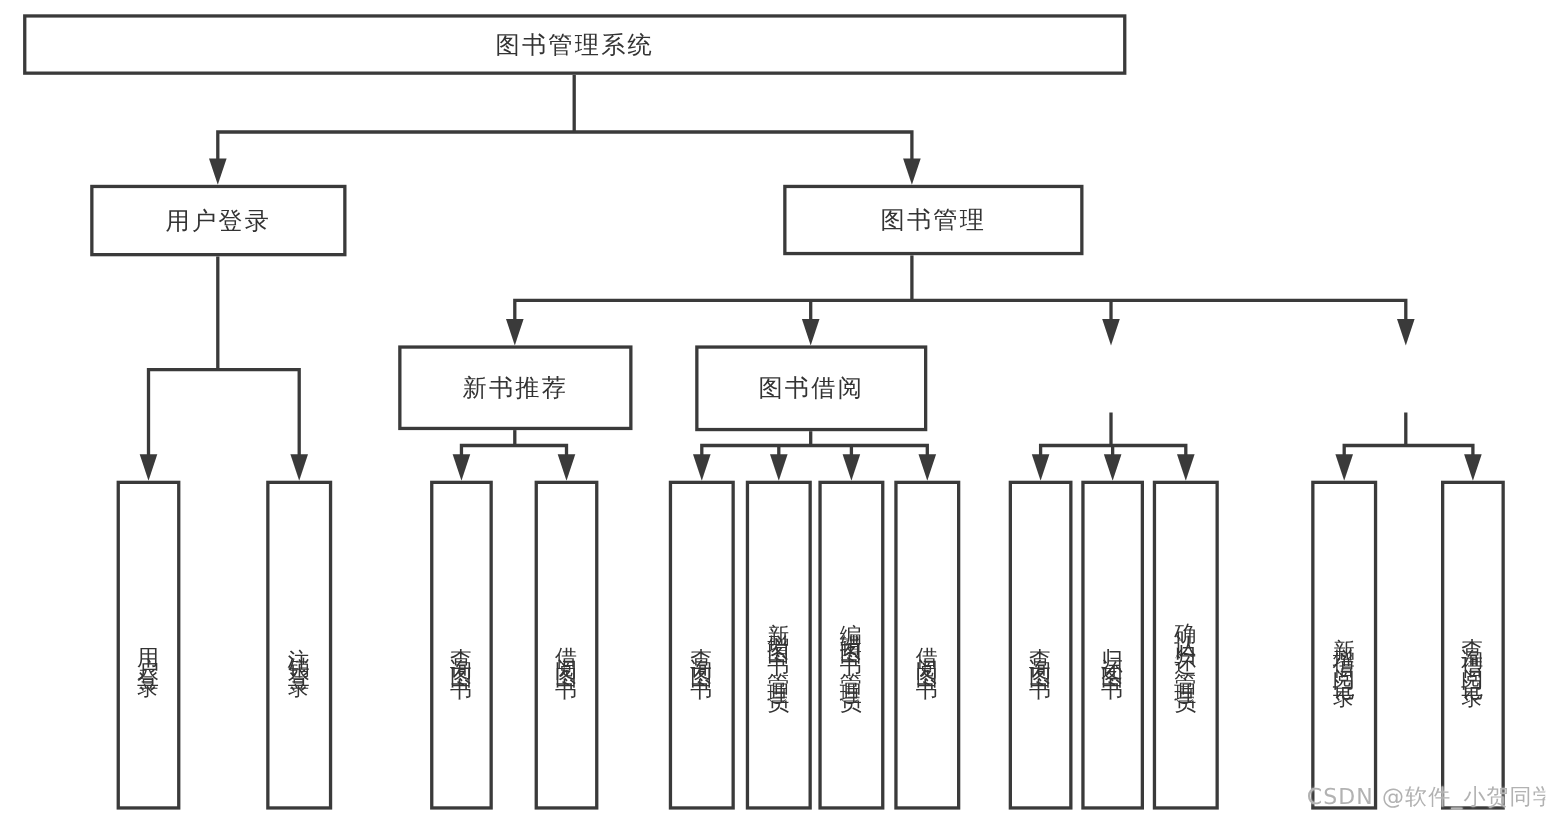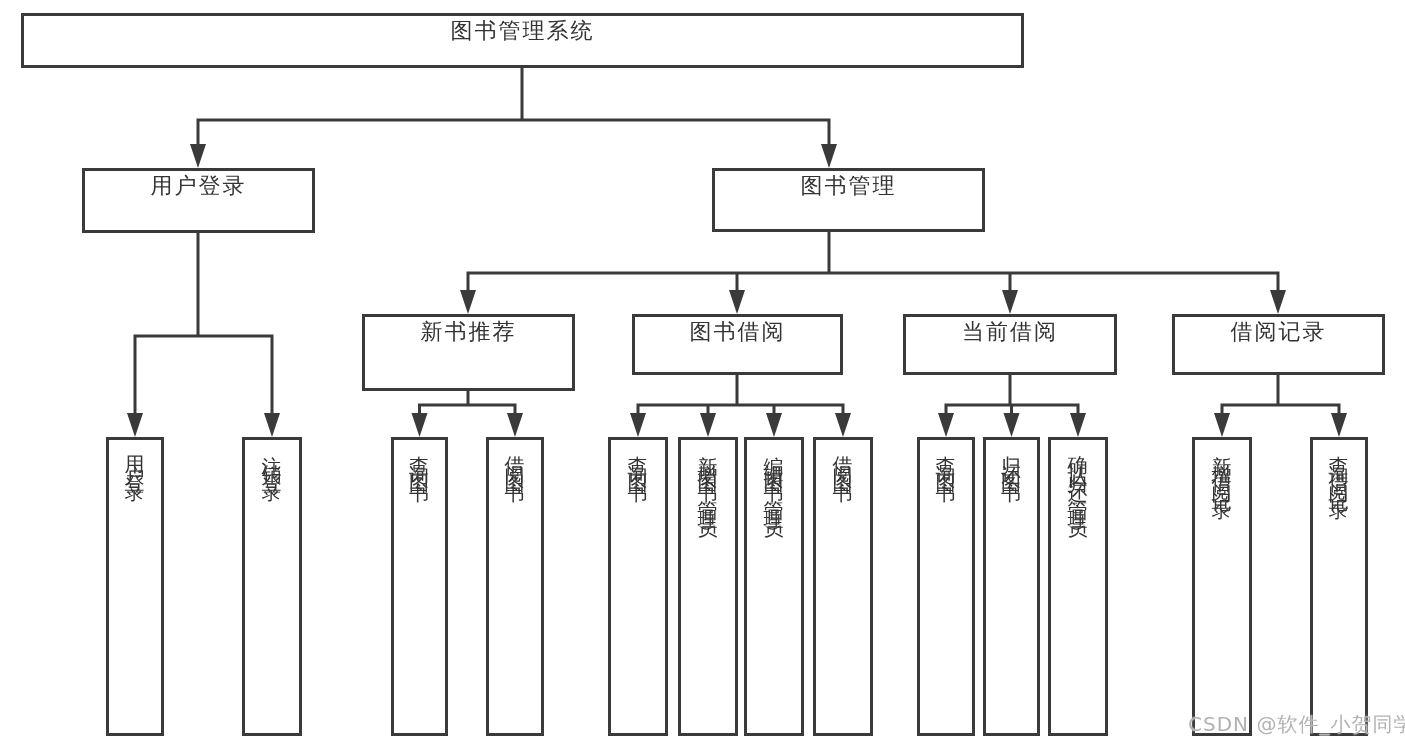--- a/index.html
+++ b/index.html
@@ -8,21 +8,21 @@
     width:1405px;height:747px;
     background:#ffffff;
     font-family:"DejaVu Sans","Liberation Sans",sans-serif;
     overflow:hidden;
   }
   .node{
     position:absolute;
     box-sizing:border-box;
     border:3px solid #3a3a3a;
     background:#ffffff;
-    display:flex;justify-content:center;
+    display:flex;align-items:center;justify-content:center;
     color:#333333;
   }
   .node.h{font-size:22px;letter-spacing:2px;font-weight:400;}
   .node.v .vtext{
     writing-mode:vertical-rl;
     font-size:20px;
     line-height:1;
     letter-spacing:9px;
     margin-bottom:-9px;
     color:#333333;
@@ -103,28 +103,22 @@
   <div class="node h" style="left:82px;top:168px;width:233px;height:65px;">
     <span>用户登录</span>
   </div>
   <div class="node h" style="left:712px;top:168px;width:273px;height:64px;">
     <span>图书管理</span>
   </div>
 
   <div class="node h" style="left:362px;top:314px;width:213px;height:77px;">
     <span>新书推荐</span>
   </div>
-  <div class="node h" style="left:632px;top:314px;width:211px;height:61px;">
+  <div class="node h" style="left:632px;top:314px;width:211px;height:78px;">
     <span>图书借阅</span>
-  </div>
-  <div class="node h" style="left:903px;top:314px;width:214px;height:61px;">
-    <span>当前借阅</span>
-  </div>
-  <div class="node h" style="left:1172px;top:314px;width:213px;height:61px;">
-    <span>借阅记录</span>
   </div>
 
   <div class="node v" style="left:106px;top:437px;width:58px;height:299px;">
     <span class="vtext">用户登录</span>
   </div>
   <div class="node v" style="left:242px;top:437px;width:60px;height:299px;">
     <span class="vtext">注销登录</span>
   </div>
 
   <div class="node v" style="left:391px;top:437px;width:57px;height:299px;">

